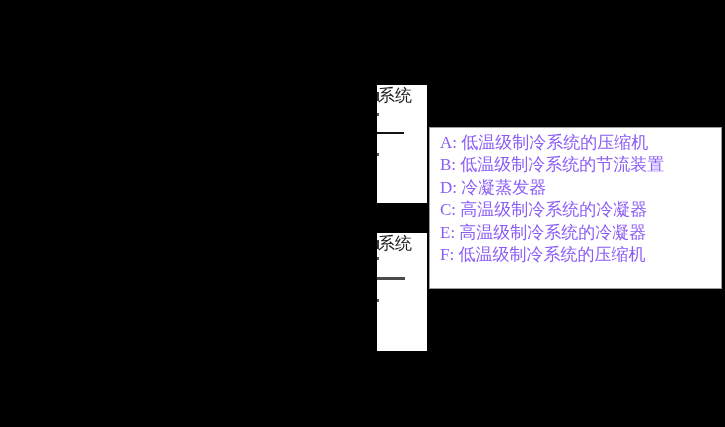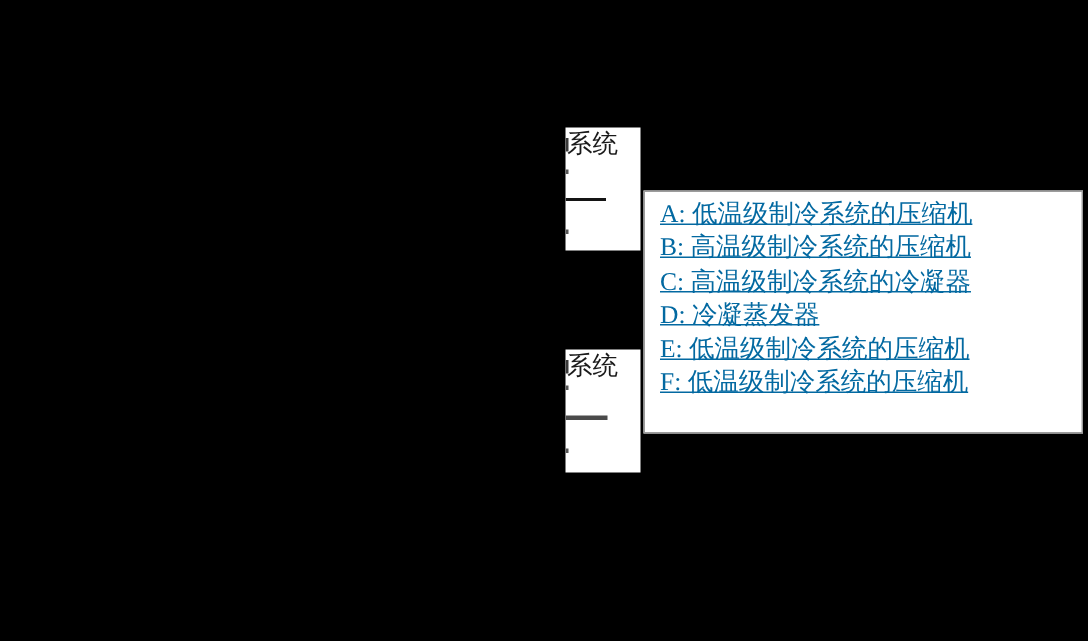--- a/index.html
+++ b/index.html
@@ -13,21 +13,21 @@
     height: 427px;
     background: #000000;
     overflow: hidden;
     font-family: "Liberation Serif", "DejaVu Serif", serif;
   }
   
   .panel {
     position: absolute;
     left: 377px;
     width: 50px;
-    height: 82px;
+    height: 118px;
     background: #ffffff;
     overflow: hidden;
   }
   .box-upper { top: 85px; }
   .box-lower { top: 233px; }
   .box-label {
     position: absolute;
     top: 2px;
     left: 1px;
     font-size: 17px;
@@ -76,22 +76,21 @@
   .legend {
     position: absolute;
     left: 429px;
     top: 127px;
     width: 293px;
     height: 162px;
     box-sizing: border-box;
     background: #ffffff;
     border: 1px solid #9c9c9c;
     padding: 4px 6px 0 10px;
-    color: #0369a1;
-    text-decoration: underline;
+    color: #8b5cf6;
   }
   .legend-row {
     font-size: 17px;
     line-height: 22.4px;
     white-space: nowrap;
   }
 </style>
 </head>
 <body>
 
@@ -108,20 +107,20 @@
   <div class="panel box-lower">
     <div class="box-label">系统</div>
     <div class="text-sliver"></div>
     <div class="stub stub-a"></div>
     <div class="hline hline-lower"></div>
     <div class="stub stub-b"></div>
   </div>
 
   <div class="legend">
     <div class="legend-row">A: 低温级制冷系统的压缩机</div>
-    <div class="legend-row">B: 高温级制冷系统的压缩机</div>
+    <div class="legend-row">B: 低温级制冷系统的节流装置</div>
+    <div class="legend-row">D: 冷凝蒸发器</div>
     <div class="legend-row">C: 高温级制冷系统的冷凝器</div>
-    <div class="legend-row">D: 冷凝蒸发器</div>
-    <div class="legend-row">E: 低温级制冷系统的压缩机</div>
+    <div class="legend-row">E: 高温级制冷系统的冷凝器</div>
     <div class="legend-row">F: 低温级制冷系统的压缩机</div>
   </div>
 
 </div>
 
 </body></html>

